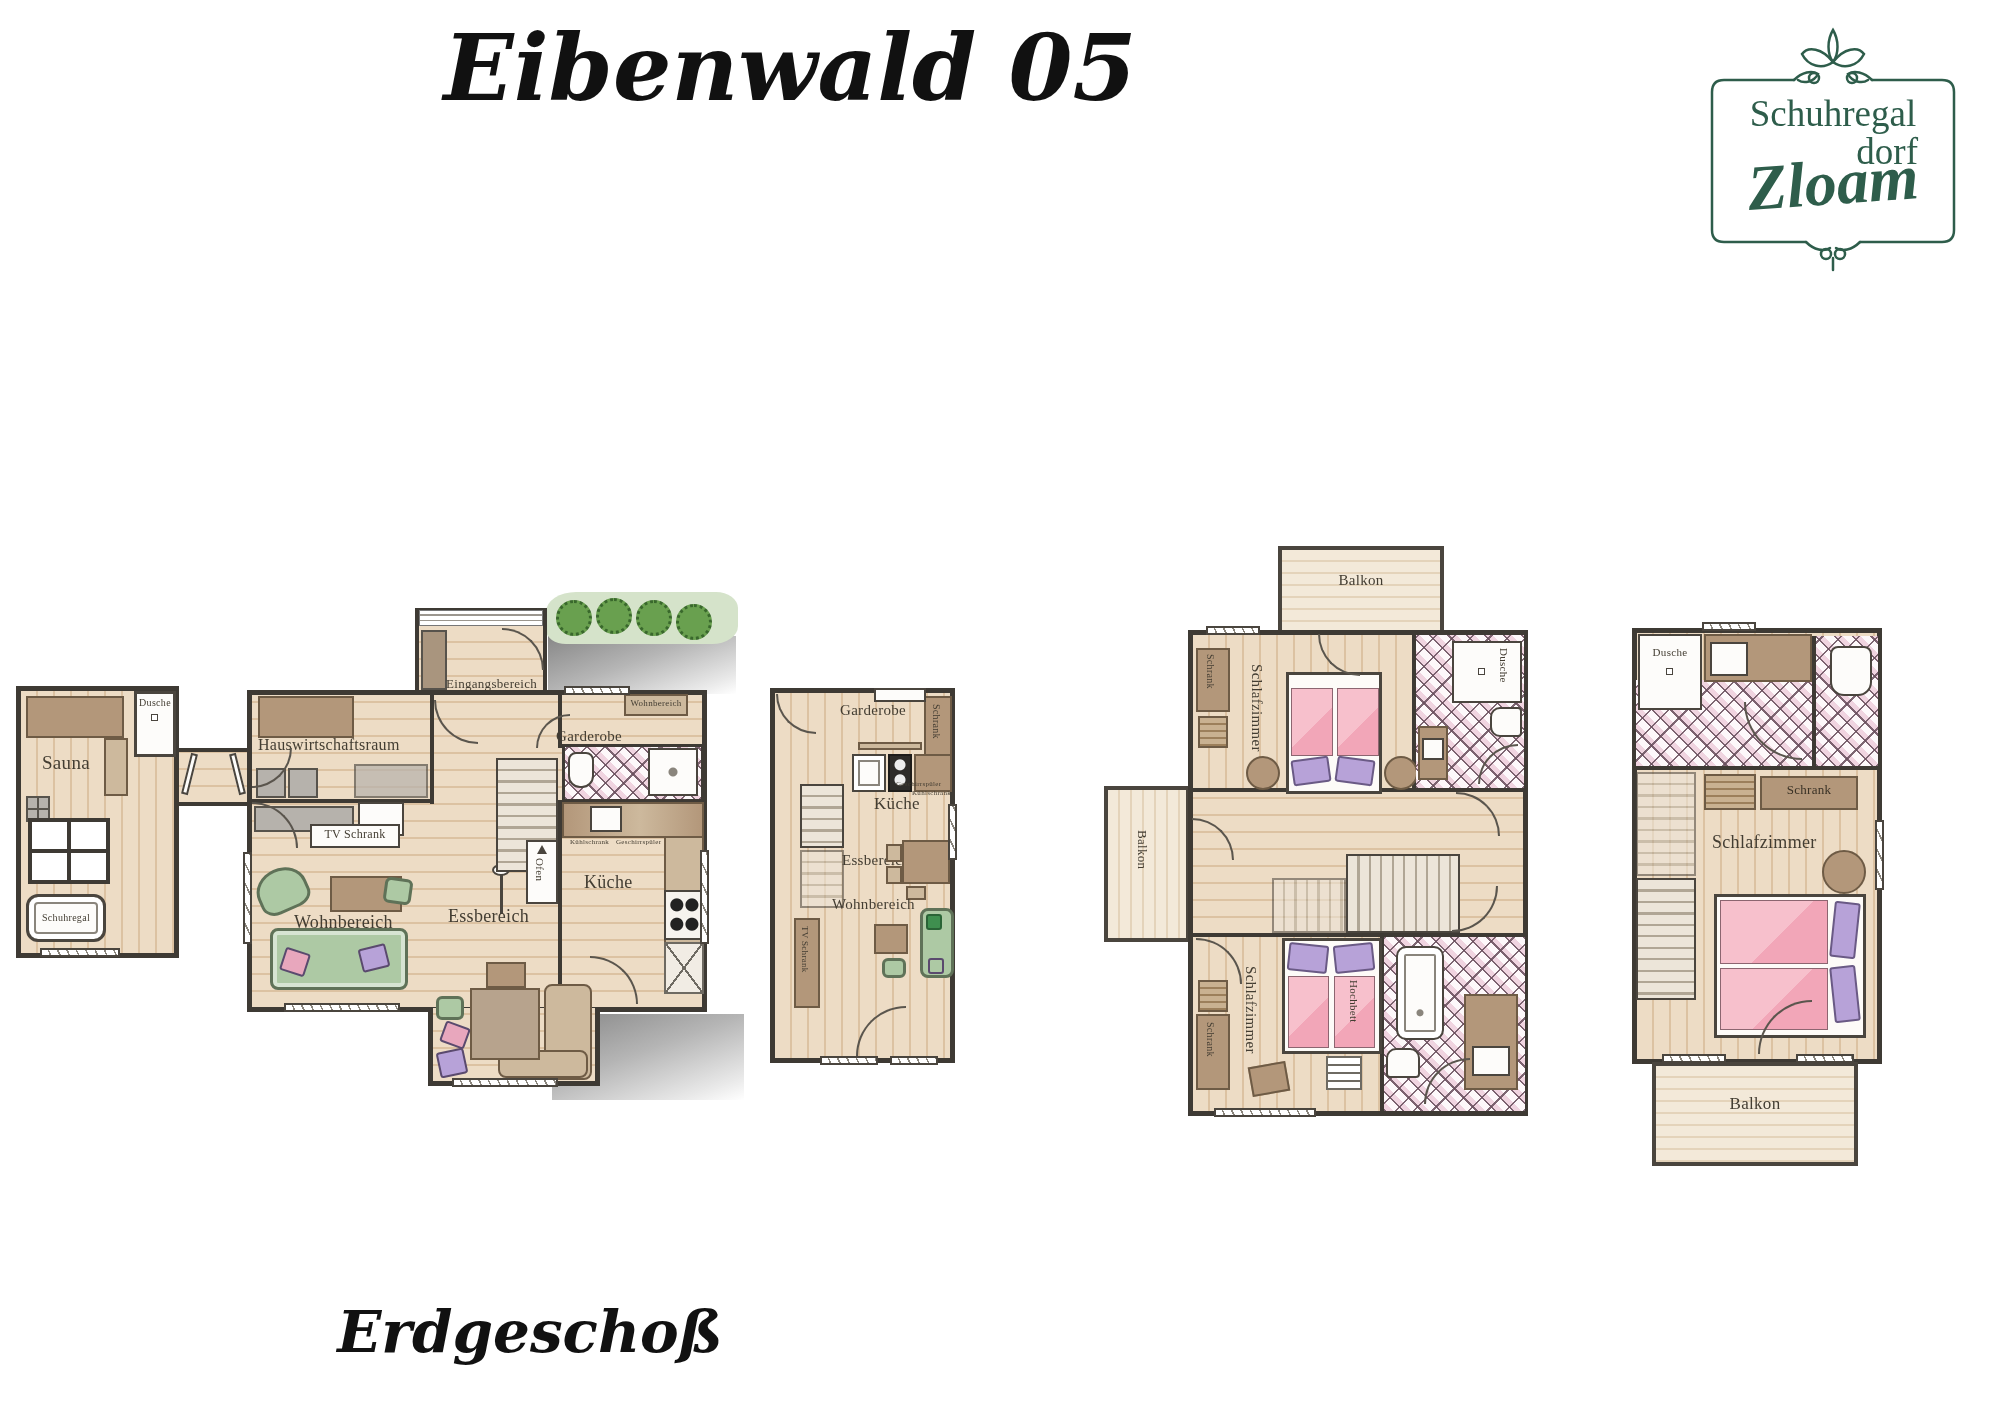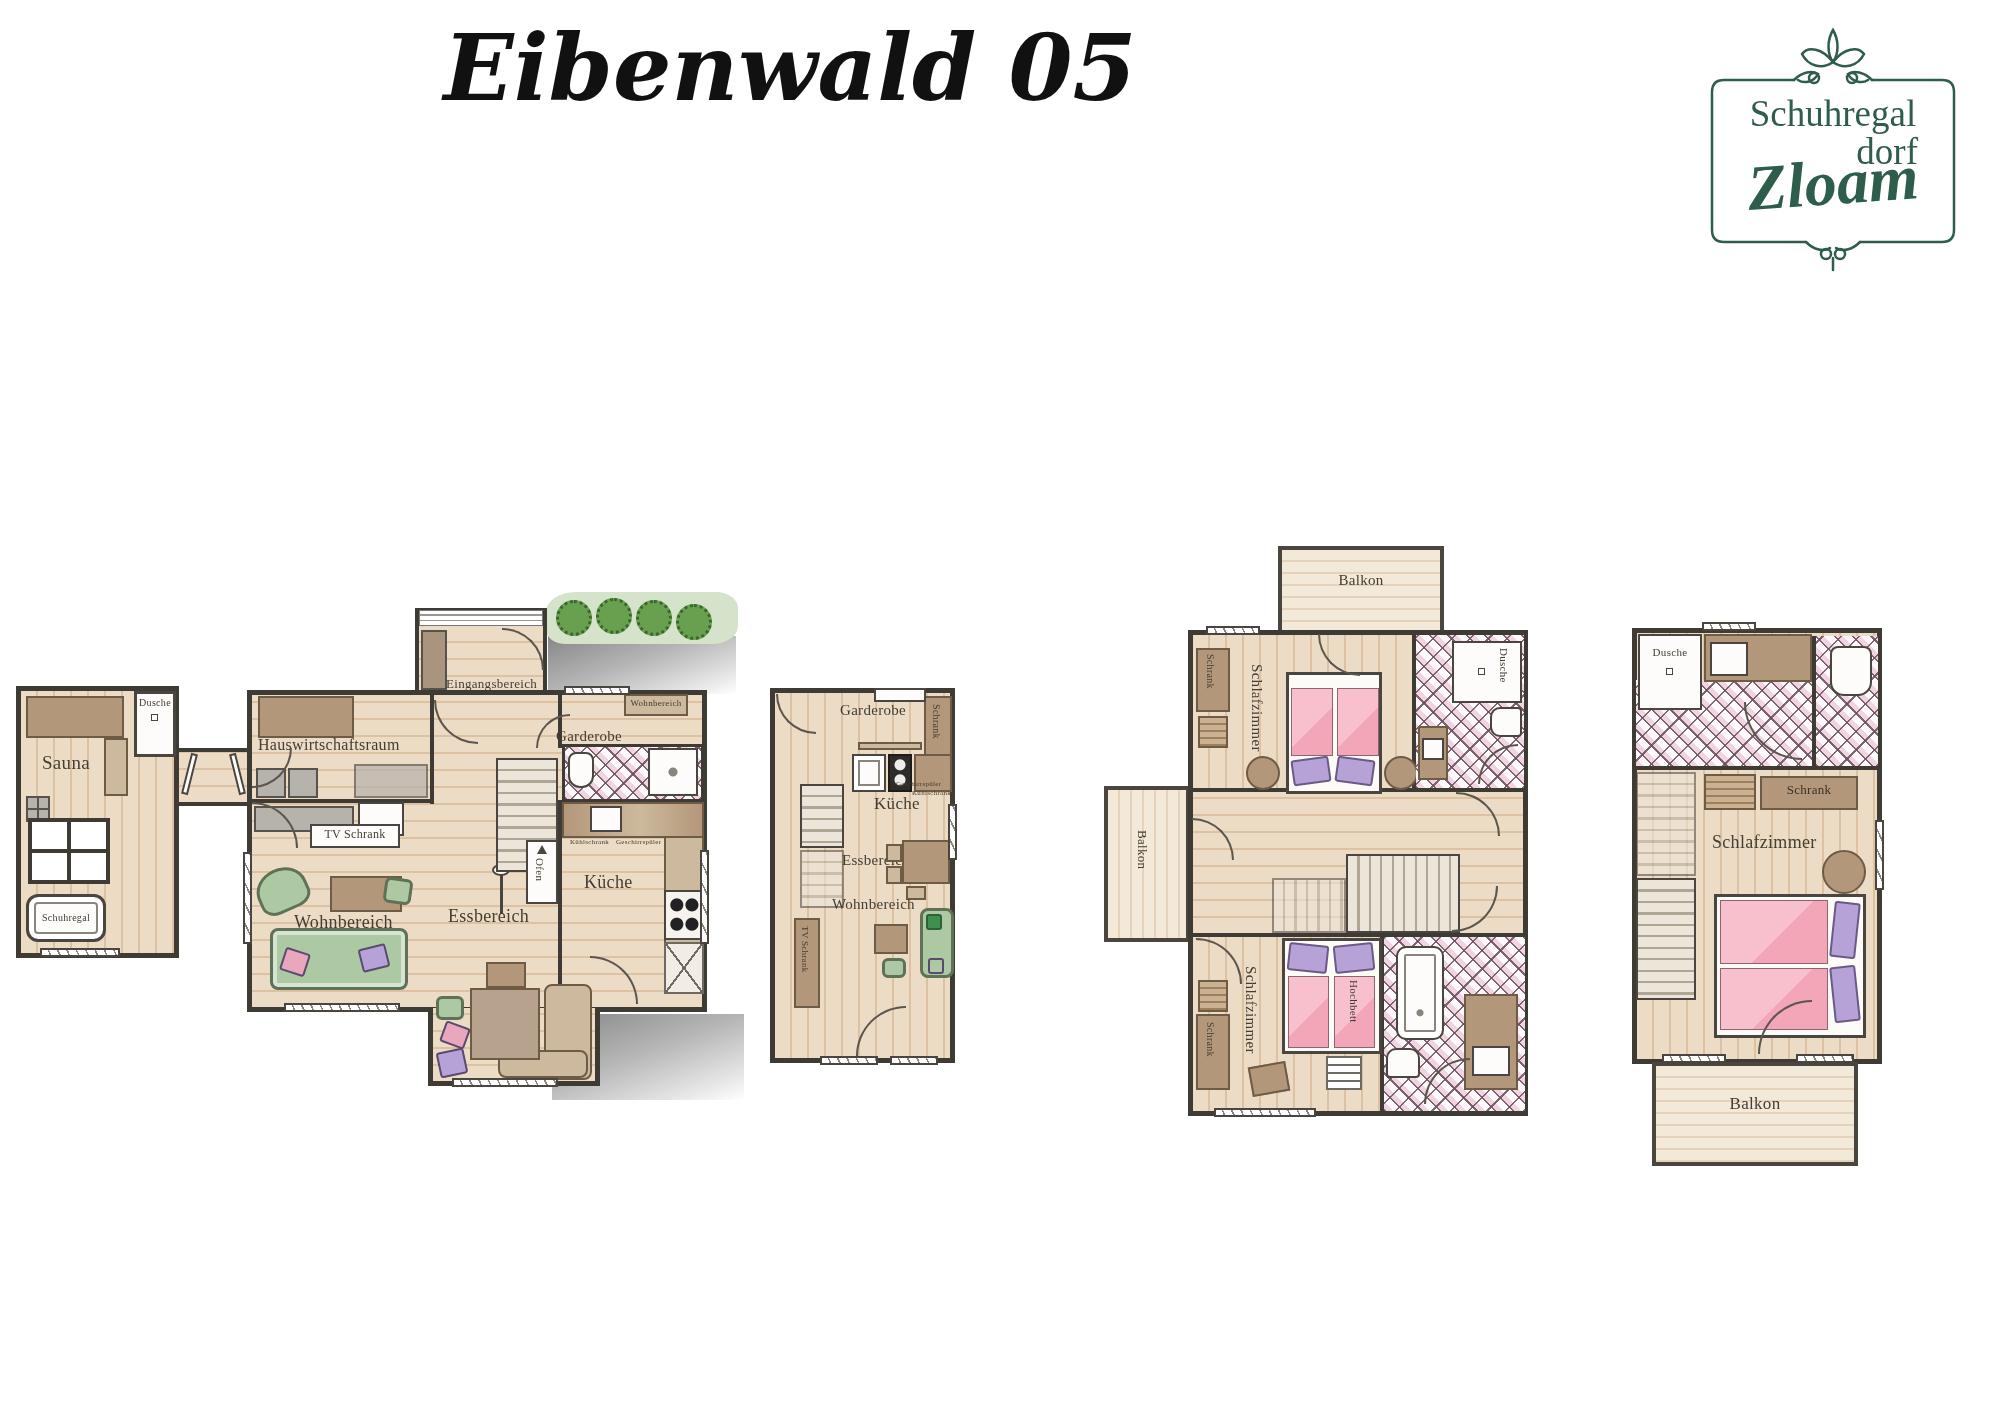--- a/index.html
+++ b/index.html
@@ -314,14 +314,15 @@
   <div class="pillow" style="left:1832px;top:902px;width:26px;height:56px;transform:rotate(6deg);"></div>
   <div class="pillow" style="left:1832px;top:966px;width:26px;height:56px;transform:rotate(-6deg);"></div>
   <div class="door d-tl" style="left:1758px;top:1000px;width:54px;height:54px;"></div>
   <div class="win" style="left:1702px;top:622px;width:54px;height:9px;"></div>
   <div class="win" style="left:1875px;top:820px;width:9px;height:70px;"></div>
   <div class="win" style="left:1662px;top:1054px;width:64px;height:9px;"></div>
   <div class="win" style="left:1796px;top:1054px;width:58px;height:9px;"></div>
   <div class="abs balcony b4" style="left:1652px;top:1062px;width:206px;height:104px;border:4px solid #4a453e;"></div>
   <div class="lbl ctr" style="left:1652px;top:1094px;width:206px;font-size:17px;">Balkon</div>
 
+  <div class="abs script ctr" style="left:250px;top:1298px;width:560px;font-size:58px;">Erdgeschoß</div>
 
 </div>
 
 </body></html>

